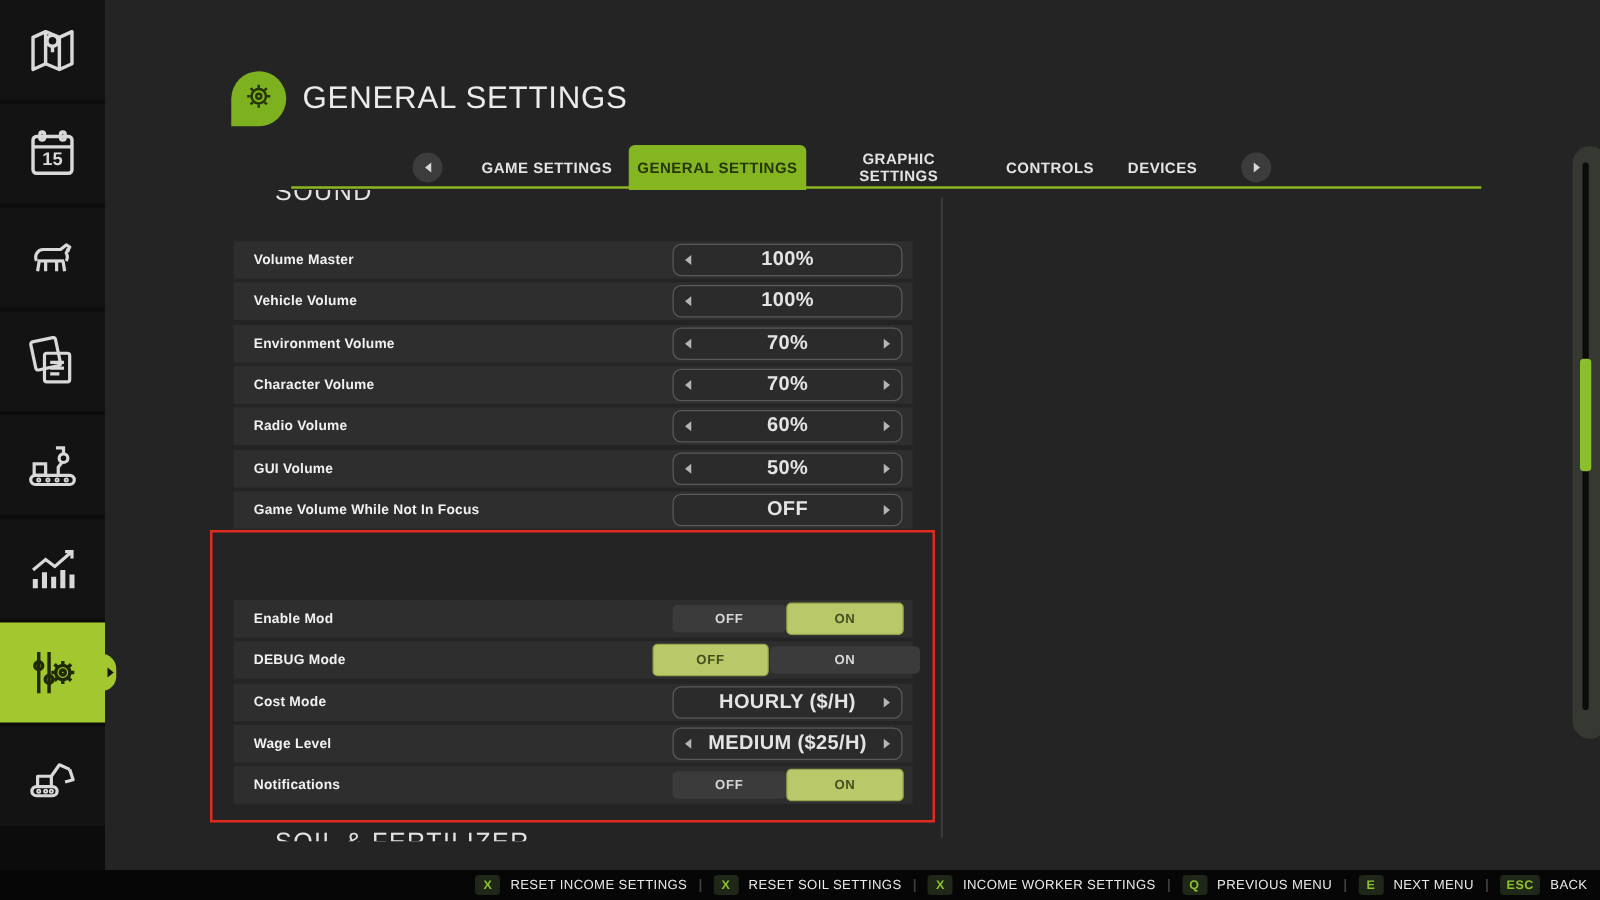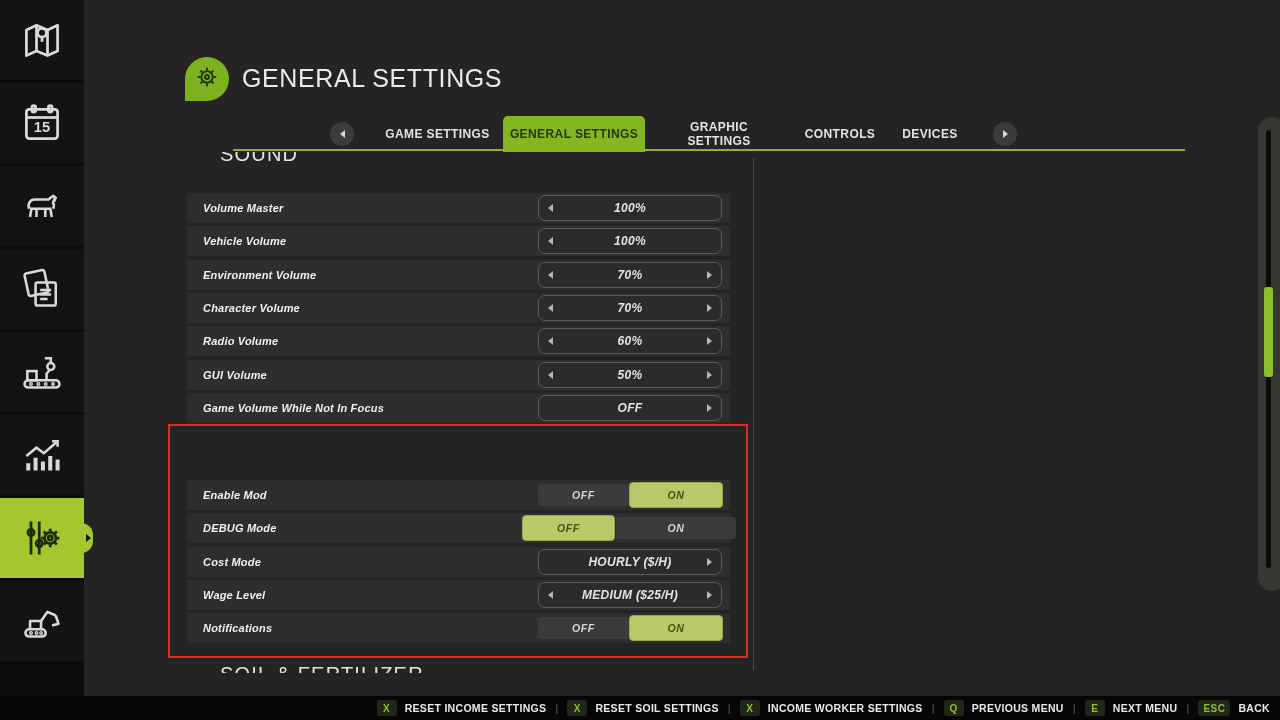--- a/index.html
+++ b/index.html
@@ -31,27 +31,27 @@
   .tab{position:absolute;top:120px;height:28px;display:flex;align-items:center;justify-content:center;
        font-size:12px;font-weight:bold;color:#e3e3e3;letter-spacing:.4px;text-align:center;}
   .tab.active{top:116px;height:36px;background:#84b622;color:#26350a;border-radius:5px 5px 0 0;}
   .tab-underline{position:absolute;left:233px;top:149px;width:952px;height:2px;background:#8ab71f;}
 
   
   .clip{position:absolute;left:84px;top:152px;width:1196px;height:521px;overflow:hidden;}
   .sec-title{position:absolute;left:103px;font-size:20px;color:#e3e3e3;letter-spacing:1.2px;white-space:nowrap;margin-left:33px;}
   .scroll-line{position:absolute;left:669px;top:6px;width:1px;height:512px;background:#4a4a4a;}
 
-  .row{position:absolute;left:103px;width:543px;height:30px;background:#2e2e2e;font-style:italic;}
+  .row{position:absolute;left:103px;width:543px;height:30px;background:#2e2e2e;}
   .row .lbl{position:absolute;left:16px;top:50%;transform:translateY(-50%);
             font-size:11px;font-weight:bold;color:#f1f1f1;letter-spacing:.2px;}
   .stepper{position:absolute;left:351px;top:2px;width:184px;height:26px;background:#2b2b2b;
            border:1px solid #5a5a5a;border-radius:7px;box-sizing:border-box;
            display:flex;align-items:center;justify-content:center;}
-  .stepper .val{font-size:12px;font-weight:bold;color:#e4e4e4;letter-spacing:.3px;}
+  .stepper .val{font-size:16px;font-weight:bold;color:#e4e4e4;letter-spacing:.3px;}
   .arr-l{position:absolute;left:9px;top:50%;transform:translateY(-50%);
          width:0;height:0;border-top:4px solid transparent;border-bottom:4px solid transparent;border-right:5px solid #b5b5b5;}
   .arr-r{position:absolute;right:9px;top:50%;transform:translateY(-50%);
          width:0;height:0;border-top:4px solid transparent;border-bottom:4px solid transparent;border-left:5px solid #b5b5b5;}
 
   .btn-dark{position:absolute;top:4px;height:22px;background:#3b3b3b;border-radius:4px;
             display:flex;align-items:center;justify-content:center;
             font-size:10.5px;font-weight:bold;color:#d6d6d6;letter-spacing:.6px;}
   .btn-green{position:absolute;top:2px;height:26px;background:#b9c868;border:1px solid #96a54b;border-radius:4px;
             box-sizing:border-box;display:flex;align-items:center;justify-content:center;
@@ -64,21 +64,21 @@
   .pill-track{position:absolute;left:1266px;top:130px;width:5px;height:438px;background:#0b0b0b;border-radius:3px;}
   .pill-thumb{position:absolute;left:1264px;top:287px;width:9px;height:90px;background:#8bc02c;border-radius:3px;}
 
   
   .footer{position:absolute;left:0;top:696px;width:1280px;height:24px;background:#060606;
           display:flex;align-items:center;justify-content:flex-end;gap:9px;box-sizing:border-box;padding-right:10px;}
   .f-item{display:flex;align-items:center;gap:8px;}
   .key{height:16px;min-width:10px;padding:0 5px;background:#1f2718;border-radius:3px;
        display:flex;align-items:center;justify-content:center;
        font-size:10px;font-weight:bold;color:#8ec32d;letter-spacing:.5px;}
-  .f-label{font-size:10.5px;font-weight:bold;color:#eaeaea;letter-spacing:.3px;}
+  .f-label{font-size:10.5px;font-weight:normal;color:#eaeaea;letter-spacing:.3px;}
   .f-sep{color:#3e3e3e;font-size:11px;font-weight:bold;}
 </style>
 </head>
 <body>
 
 <div class="stage">
   <div class="content-bg"></div>
 
   <div class="side-item" style="top:0">
     <span>

